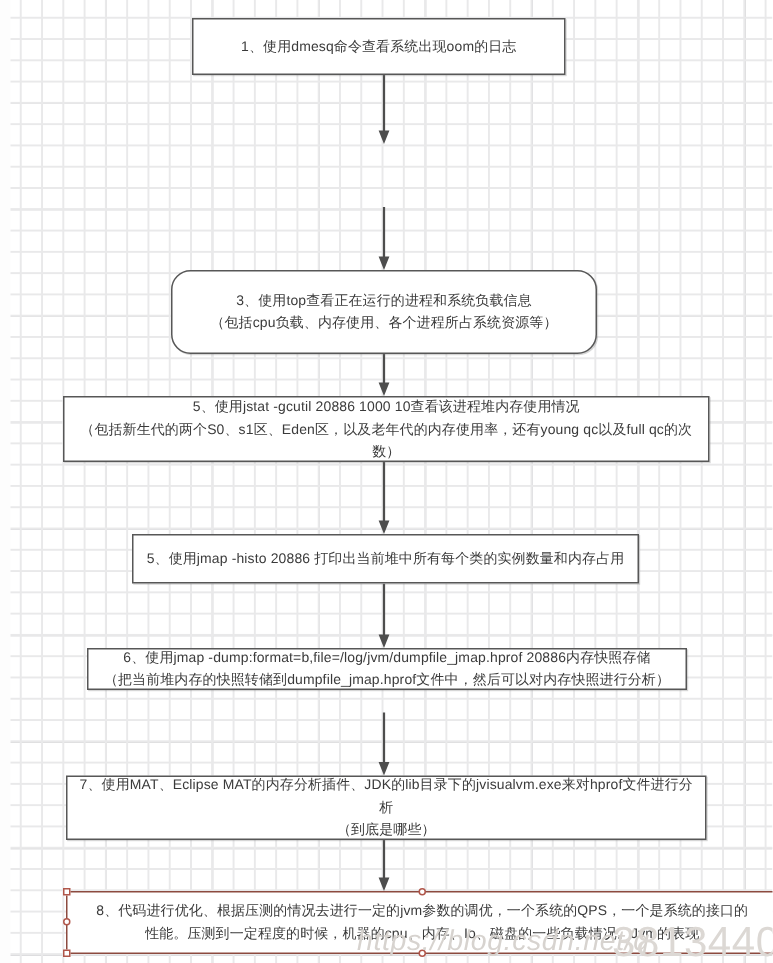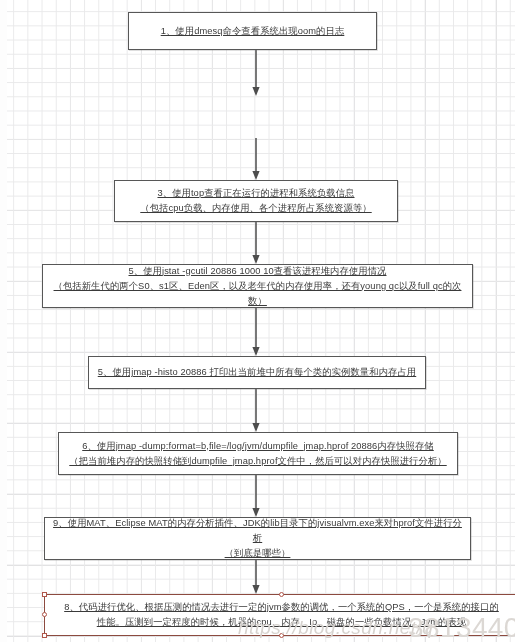--- a/index.html
+++ b/index.html
@@ -49,21 +49,20 @@
     border: 1.4px solid #575757;
     display: flex;
     align-items: center;
     text-align: center;
     color: #3a3a3a;
     font-size: 9.3px;
     line-height: 15px;
     letter-spacing: 0.1px;
     padding: 2px 6px;
     box-shadow: 0.8px 0.8px 0 rgba(120,120,120,0.30);
-    text-decoration: underline;
   }
   .node .txt {
     white-space: pre-line;
     display: block;
     width: 100%;
   }
 
   
   .node.selected {
     border: 1.4px solid #8c4a3f;
@@ -158,41 +157,41 @@
       <line x1="5" y1="0" x2="5" y2="26" stroke="#4d4d4d" stroke-width="1.5"></line>
       <polygon points="5,34 1.4,25 8.6,25" fill="#4d4d4d"></polygon>
     </svg>
   </div>
 
   <div class="node" style="left:128px;top:12px;width:249px;height:38px;">
     <span class="txt">1、使用dmesq命令查看系统出现oom的日志</span>
   </div>
 
 
-  <div class="node" style="left:114px;top:180px;width:284px;height:42px;">
+  <div class="node" style="left:114px;top:180px;width:284px;height:56px;border-radius:13px;">
     <span class="txt">3、使用top查看正在运行的进程和系统负载信息
 （包括cpu负载、内存使用、各个进程所占系统资源等）</span>
   </div>
 
   <div class="node" style="left:42px;top:264px;width:431px;height:44px;">
     <span class="txt">5、使用jstat -gcutil 20886 1000 10查看该进程堆内存使用情况
 （包括新生代的两个S0、s1区、Eden区，以及老年代的内存使用率，还有young qc以及full qc的次数）</span>
   </div>
 
   <div class="node" style="left:88px;top:356px;width:338px;height:33px;">
     <span class="txt">5、使用jmap -histo 20886 打印出当前堆中所有每个类的实例数量和内存占用</span>
   </div>
 
-  <div class="node" style="left:58px;top:432px;width:400px;height:43px;">
+  <div class="node" style="left:58px;top:432px;width:400px;height:28px;">
     <span class="txt">6、使用jmap -dump:format=b,file=/log/jvm/dumpfile_jmap.hprof 20886内存快照存储
 （把当前堆内存的快照转储到dumpfile_jmap.hprof文件中，然后可以对内存快照进行分析）</span>
   </div>
 
   <div class="node" style="left:44px;top:517px;width:427px;height:43px;">
-    <span class="txt">9、使用MAT、Eclipse MAT的内存分析插件、JDK的lib目录下的jvisualvm.exe来对hprof文件进行分析
+    <span class="txt">7、使用MAT、Eclipse MAT的内存分析插件、JDK的lib目录下的jvisualvm.exe来对hprof文件进行分析
 （到底是哪些）</span>
   </div>
 
   <div class="node selected" style="left:44px;top:594px;width:475px;height:42px;">
     <span class="txt">8、代码进行优化、根据压测的情况去进行一定的jvm参数的调优，一个系统的QPS，一个是系统的接口的
 性能。压测到一定程度的时候，机器的cpu、内存、Io、磁盘的一些负载情况。Jvm的表现</span>
     <span class="handle h-tl"></span>
     <span class="handle round h-tc"></span>
     <span class="handle h-tr"></span>
     <span class="handle round h-ml"></span>

